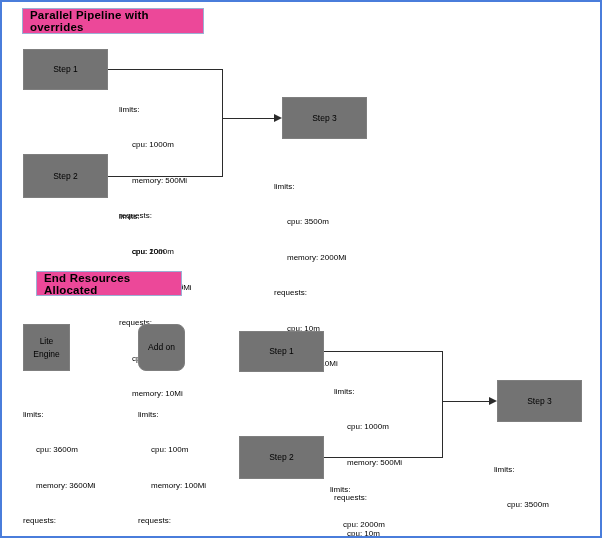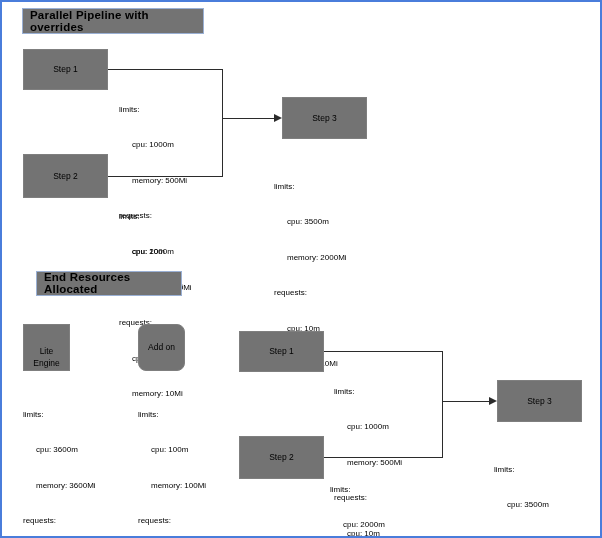--- a/index.html
+++ b/index.html
@@ -16,28 +16,28 @@
     width: 602px;
     height: 538px;
     box-sizing: border-box;
     border: 2px solid #4a7ddb;
     background: #ffffff;
     overflow: hidden;
   }
   .section-title {
     position: absolute;
     box-sizing: border-box;
-    background: #737373;
+    background: #ec4899;
     border: 1px solid #9ab0d4;
     color: #000000;
     font-weight: bold;
     font-size: 11.5px;
     letter-spacing: 0.2px;
     display: flex;
-    align-items: flex-end;
+    align-items: center;
     padding-left: 7px;
   }
   .node {
     position: absolute;
     box-sizing: border-box;
     background: #737373;
     border: 1px solid #7f7f7f;
     display: flex;
     align-items: center;
     justify-content: center;
@@ -126,21 +126,21 @@
     <span class="ind">memory: 2000Mi</span>
     <span class="hd">requests:</span>
     <span class="ind">cpu: 10m</span>
     <span class="ind">memory: 10Mi</span>
   </div>
 
   <div class="section-title" style="left:20px; top:269px; width:146px; height:25px;margin-left:14px;">
     <span>End Resources Allocated</span>
   </div>
 
-  <div class="node" style="left:21px; top:322px; width:47px; height:47px; flex-direction:column;justify-content:flex-end;">
+  <div class="node" style="left:21px; top:322px; width:47px; height:47px; flex-direction:column;">
     <span>Lite</span>
     <span>Engine</span>
   </div>
 
   <div class="node" style="left:136px; top:322px; width:47px; height:47px;border-radius:8px;">
     <span>Add on</span>
   </div>
 
   <div class="node" style="left:237px; top:329px; width:85px; height:41px;">
     <span>Step 1</span>

